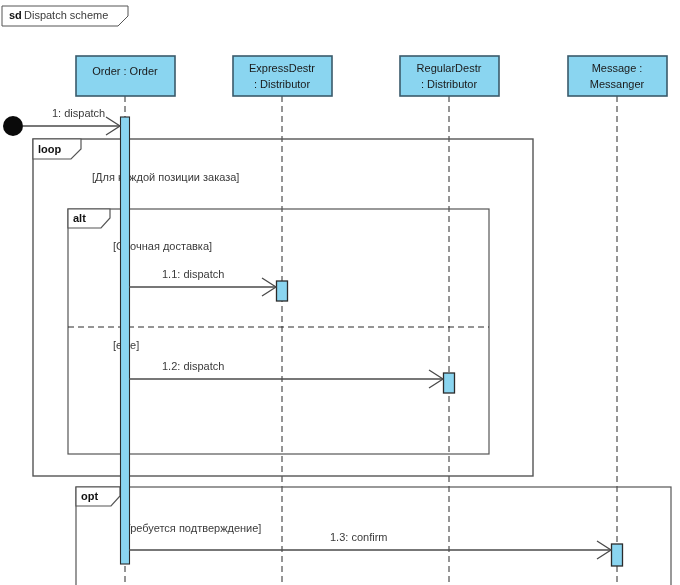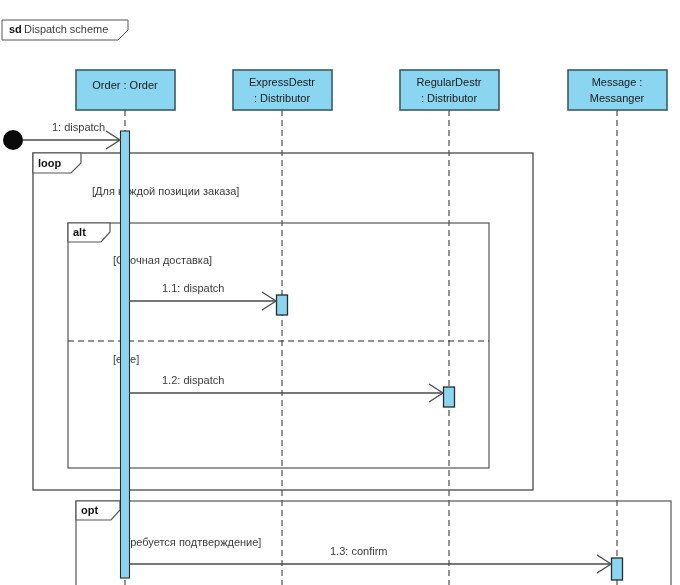--- a/index.html
+++ b/index.html
@@ -10,21 +10,21 @@
   body {
     width: 680px;
     height: 585px;
     font-family: "Liberation Sans", sans-serif;
     position: relative;
     overflow: hidden;
   }
   #diagram-root {
     position: absolute;
     left: 0;
-    top: 18px;
+    top: 4px;
     width: 680px;
     height: 425px;
   }
   svg {
     display: block;
   }
   .lifeline-label {
     font-family: "Liberation Sans", sans-serif;
     font-size: 11px;
     fill: #1a1a1a;

